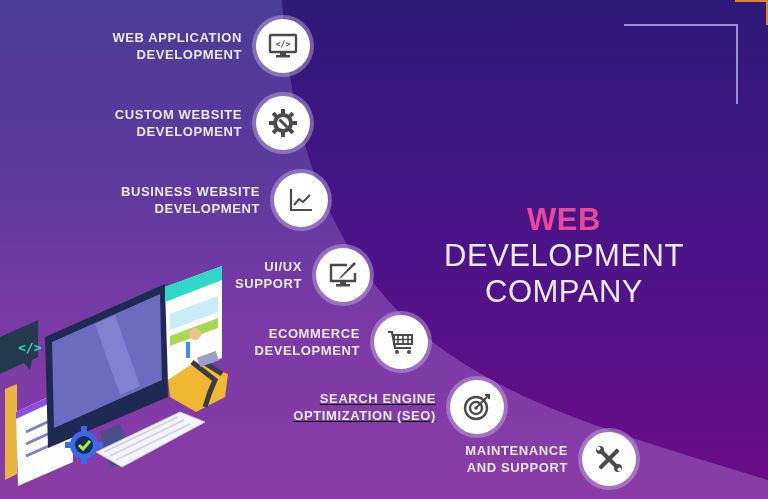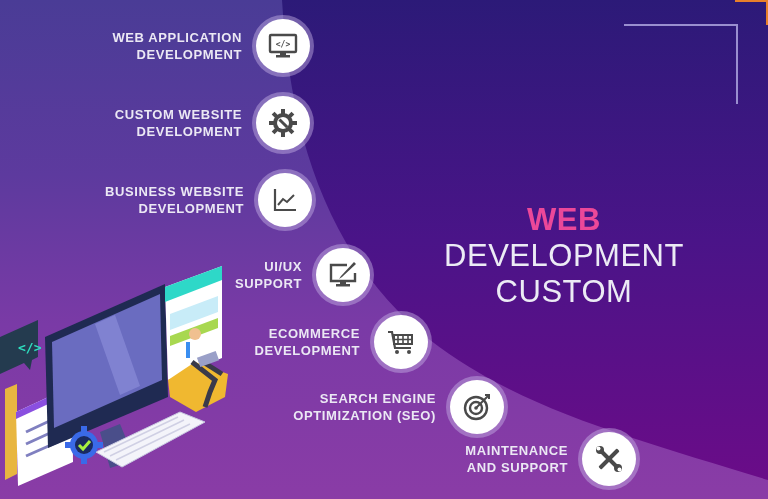--- a/index.html
+++ b/index.html
@@ -36,21 +36,21 @@
   </svg>
 </div>
 
 <div class="frame-line-h"></div>
 <div class="frame-line-v"></div>
 <div class="frame-orange-h"></div>
 <div class="frame-orange-v"></div>
 
 <div class="title">
   <span class="accent">WEB</span><span> DEVELOPMENT</span><br>
-  <span>CUSTOM</span>
+  <span>COMPANY</span>
 </div>
 
 <div class="item" style="right:458px;top:19px;">
   <div class="label">WEB APPLICATION
 DEVELOPMENT</div>
   <div class="circle">
     <svg viewBox="0 0 32 32">
         <rect x="3" y="5" width="26" height="17" rx="1" fill="none" stroke="#4a4a4a" stroke-width="2.4"></rect>
         <rect x="13" y="22" width="6" height="3" fill="#4a4a4a"></rect>
         <rect x="9" y="25" width="14" height="2.5" fill="#4a4a4a"></rect>
@@ -74,21 +74,21 @@
           <rect x="14" y="24" width="4" height="6" transform="rotate(45 16 16)"></rect>
           <rect x="2" y="14" width="6" height="4" transform="rotate(45 16 16)"></rect>
           <rect x="24" y="14" width="6" height="4" transform="rotate(45 16 16)"></rect>
         </g>
         <circle cx="16" cy="16" r="6" fill="#fff"></circle>
         <rect x="14.5" y="11" width="3" height="11" fill="#4a4a4a" transform="rotate(-45 16 16)"></rect>
       </svg>
   </div>
 </div>
 
-<div class="item" style="right:456px;top:173px;">
+<div class="item" style="right:440px;top:173px;">
   <div class="label">BUSINESS WEBSITE
 DEVELOPMENT</div>
   <div class="circle">
     <svg viewBox="0 0 32 32">
         <path d="M6 5 V26 H27" fill="none" stroke="#4a4a4a" stroke-width="2.2"></path>
         <path d="M9 21 L14 15 L18 18 L25 11" fill="none" stroke="#4a4a4a" stroke-width="2"></path>
       </svg>
   </div>
 </div>
 
@@ -112,21 +112,21 @@
     <svg viewBox="0 0 32 32">
         <path d="M3 6 H7 L10 22 H26" fill="none" stroke="#4a4a4a" stroke-width="2.2"></path>
         <rect x="9" y="9" width="18" height="9" fill="none" stroke="#4a4a4a" stroke-width="2"></rect>
         <path d="M13 9 V18 M18 9 V18 M23 9 V18 M9 13.5 H27" stroke="#4a4a4a" stroke-width="1.6"></path>
         <circle cx="12" cy="26" r="2" fill="#4a4a4a"></circle>
         <circle cx="24" cy="26" r="2" fill="#4a4a4a"></circle>
       </svg>
   </div>
 </div>
 
-<div class="item" style="right:264px;top:380px;">
+<div class="item" style="right:264px;top:380px;text-decoration:underline;">
   <div class="label">SEARCH ENGINE
 OPTIMIZATION (SEO)</div>
   <div class="circle">
     <svg viewBox="0 0 32 32">
         <circle cx="15" cy="17" r="11" fill="none" stroke="#4a4a4a" stroke-width="2.4"></circle>
         <circle cx="15" cy="17" r="6" fill="none" stroke="#4a4a4a" stroke-width="2.4"></circle>
         <circle cx="15" cy="17" r="1.8" fill="#4a4a4a"></circle>
         <path d="M15 17 L27 5" stroke="#4a4a4a" stroke-width="2"></path>
         <path d="M24 4 L28 4 L28 8" fill="none" stroke="#4a4a4a" stroke-width="2"></path>
       </svg>

